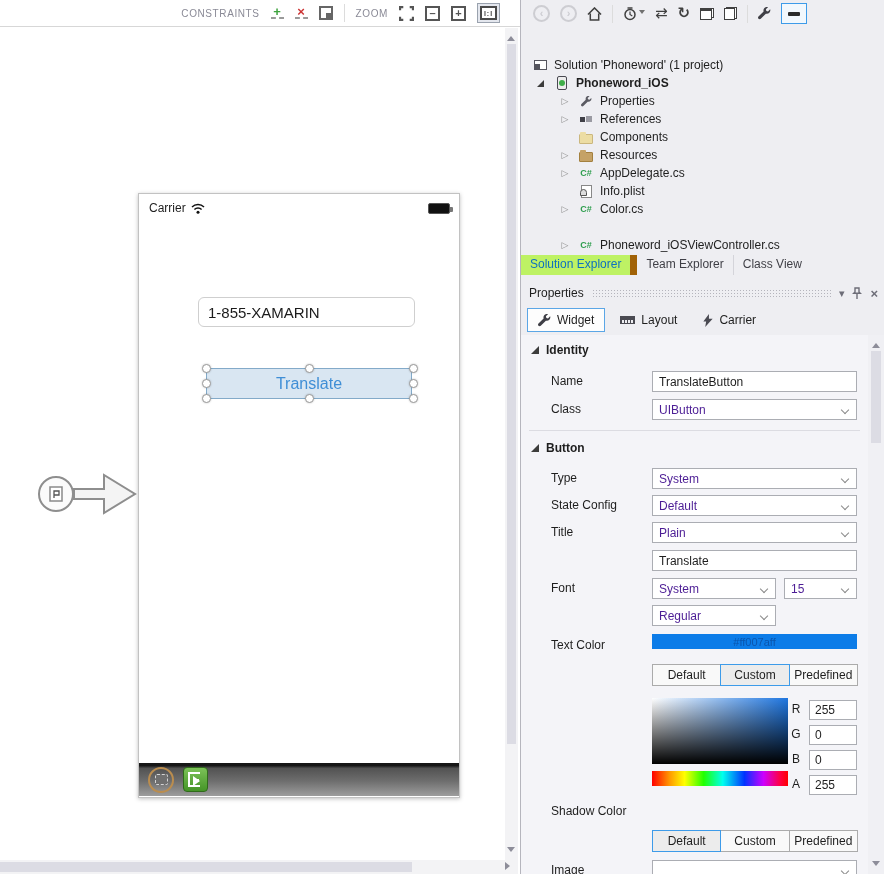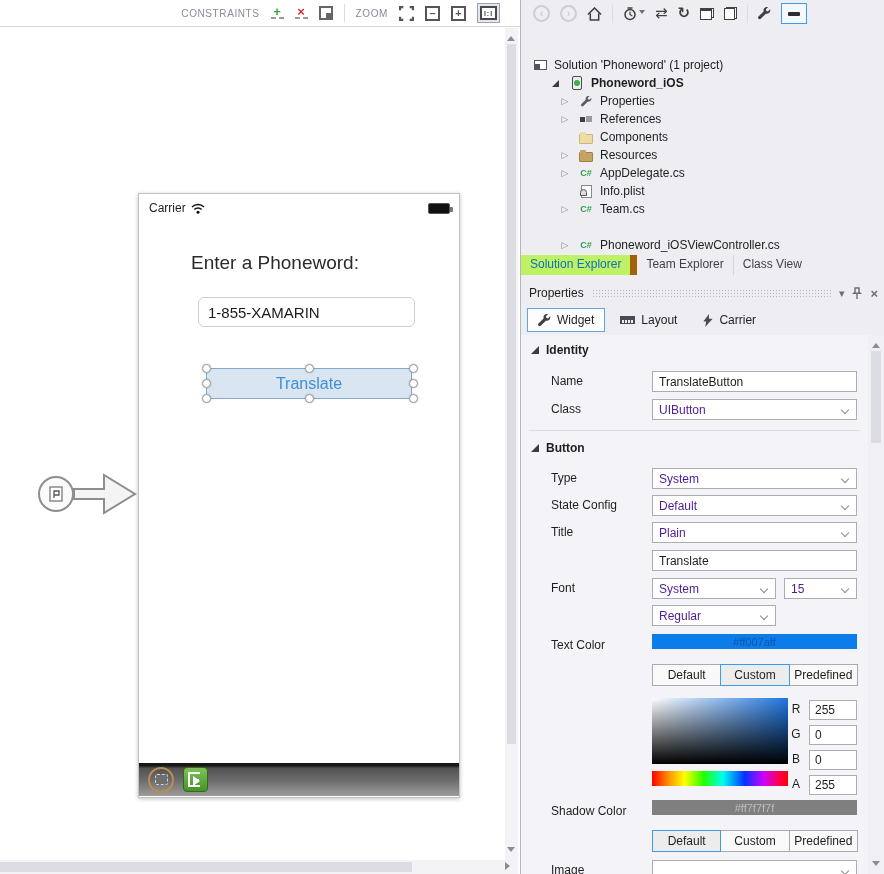--- a/index.html
+++ b/index.html
@@ -223,21 +223,20 @@
     <div class="phone">
       <div class="statusbar">
         <span class="carrier">Carrier</span>
         <svg width="14" height="11" viewBox="0 0 14 11">
           <path d="M1 4 A8.5 8.5 0 0 1 13 4" fill="none" stroke="#111" stroke-width="1.5"></path>
           <path d="M3.4 6.6 A5 5 0 0 1 10.6 6.6" fill="none" stroke="#111" stroke-width="1.5"></path>
           <circle cx="7" cy="9.2" r="1.5" fill="#111"></circle>
         </svg>
         <span class="battery"></span>
       </div>
-      <div class="phone-heading">Enter a Phoneword:</div>
       <div class="phone-textfield">1-855-XAMARIN</div>
       <div class="phone-button">
         <span>Translate</span>
         <span class="hdl" style="left:-5px; top:-5px;"></span>
         <span class="hdl" style="left:calc(50% - 4.5px); top:-5px;"></span>
         <span class="hdl" style="right:-7px; top:-5px;"></span>
         <span class="hdl" style="left:-5px; top:calc(50% - 4.5px);"></span>
         <span class="hdl" style="right:-7px; top:calc(50% - 4.5px);"></span>
         <span class="hdl" style="left:-5px; bottom:-5px;"></span>
         <span class="hdl" style="left:calc(50% - 4.5px); bottom:-5px;"></span>
@@ -298,21 +297,21 @@
   </div>
 
 
   <div class="tree">
     <div class="trow" style="top:2px; padding-left:12px;">
       <span class="ticon" style="margin-left:0;">
           <span class="sol-ic"></span>
         </span>
       <span>Solution 'Phoneword' (1 project)</span>
     </div>
-    <div class="trow" style="top:20px; padding-left:29px;">
+    <div class="trow" style="top:20px; padding-left:14px;">
       <span class="tw-exp"></span>
       <span class="ticon">
           <span class="proj-ic">
             <i></i>
           </span>
         </span>
       <span class="bold">Phoneword_iOS</span>
     </div>
     <div class="trow" style="top:38px; padding-left:38px;">
       <span class="tw glyph">▷</span>
@@ -355,21 +354,21 @@
     <div class="trow" style="top:128px; padding-left:38px;">
       <span class="tspacer"></span>
       <span class="ticon">
           <span class="plist-ic"></span>
         </span>
       <span>Info.plist</span>
     </div>
     <div class="trow" style="top:146px; padding-left:38px;">
       <span class="tw glyph">▷</span>
       <span class="ticon cs-ic">C#</span>
-      <span>Team.cs</span>
+      <span>Color.cs</span>
     </div>
     <div class="trow" style="top:182px; padding-left:38px;">
       <span class="tw glyph">▷</span>
       <span class="ticon cs-ic">C#</span>
       <span>Phoneword_iOSViewController.cs</span>
     </div>
   </div>
 
   <div class="se-tabs">
     <span class="se-tab active">Solution Explorer</span>
@@ -450,21 +449,20 @@
       <span class="rgba-label" style="top:367px;">R</span>
       <div class="rgba-input" style="top:365px;">255</div>
       <span class="rgba-label" style="top:392px;">G</span>
       <div class="rgba-input" style="top:390px;">0</div>
       <span class="rgba-label" style="top:417px;">B</span>
       <div class="rgba-input" style="top:415px;">0</div>
       <span class="rgba-label" style="top:442px;">A</span>
       <div class="rgba-input" style="top:440px;">255</div>
 
       <span class="plabel" style="top:469px;">Shadow Color</span>
-      <div class="swatch" style="top:465px; background:#7f7f7f; color:#bdbdbd;">#ff7f7f7f</div>
       <div class="modes" style="top:495px;">
         <span class="mode-btn selected">Default</span>
         <span class="mode-btn">Custom</span>
         <span class="mode-btn">Predefined</span>
       </div>
 
       <span class="plabel" style="top:528px;">Image</span>
       <div class="dd" style="left:131px; width:205px; top:525px;"></div>
     </div>
 

